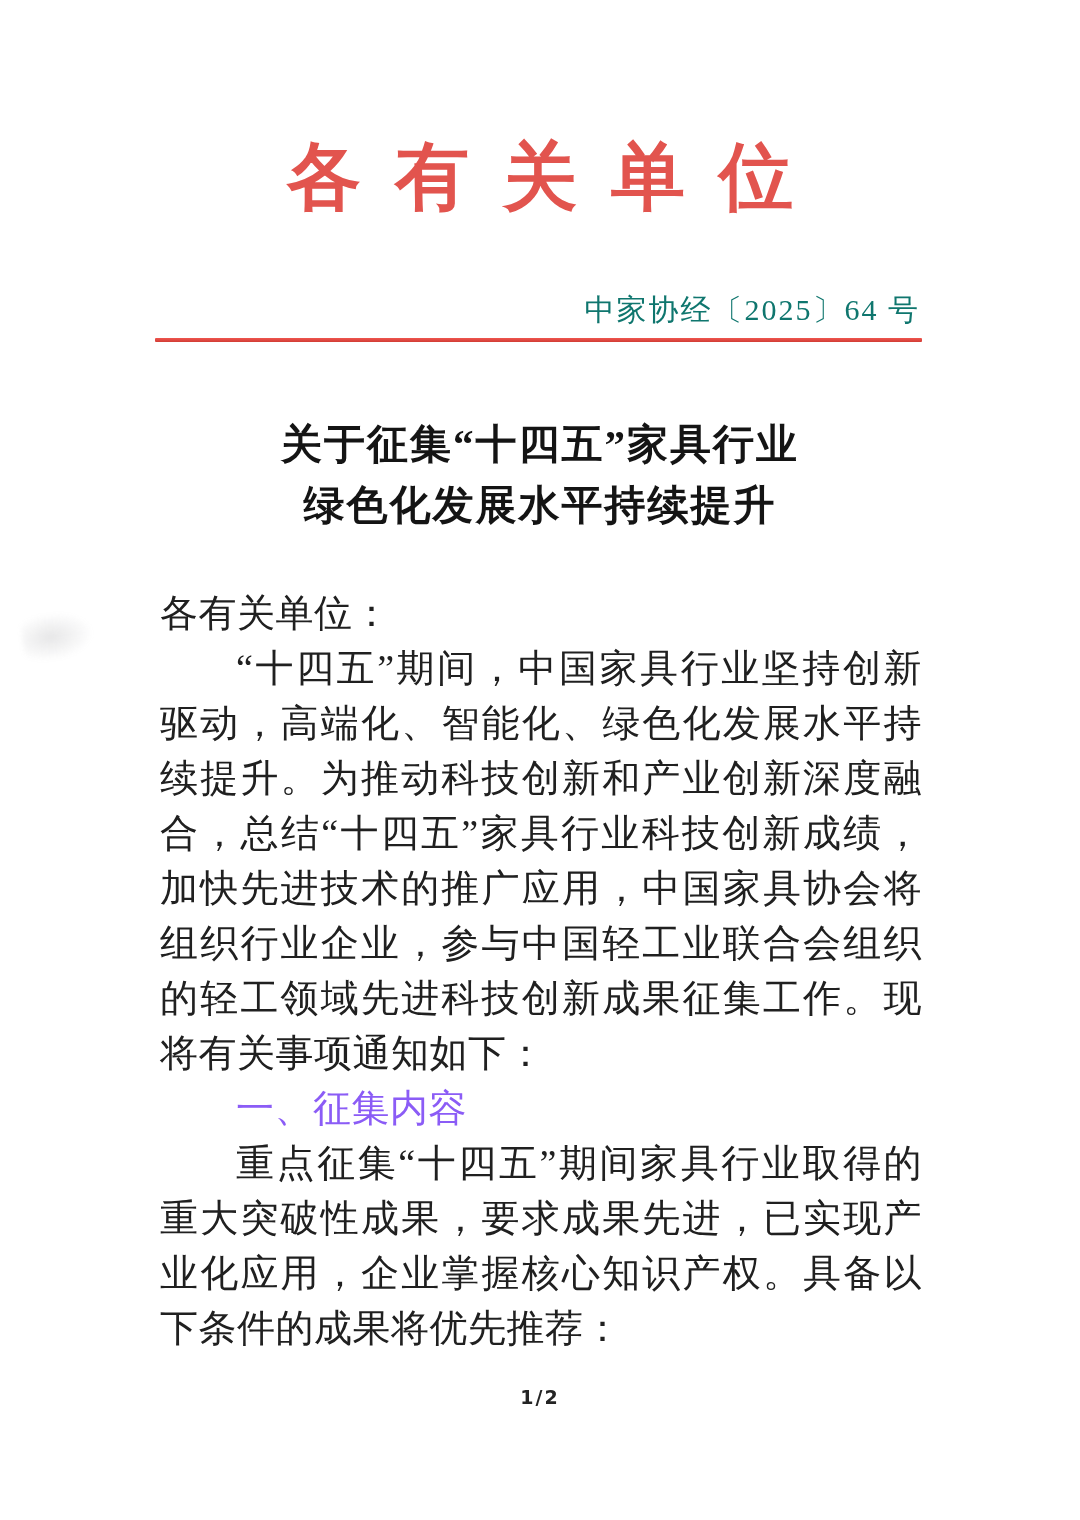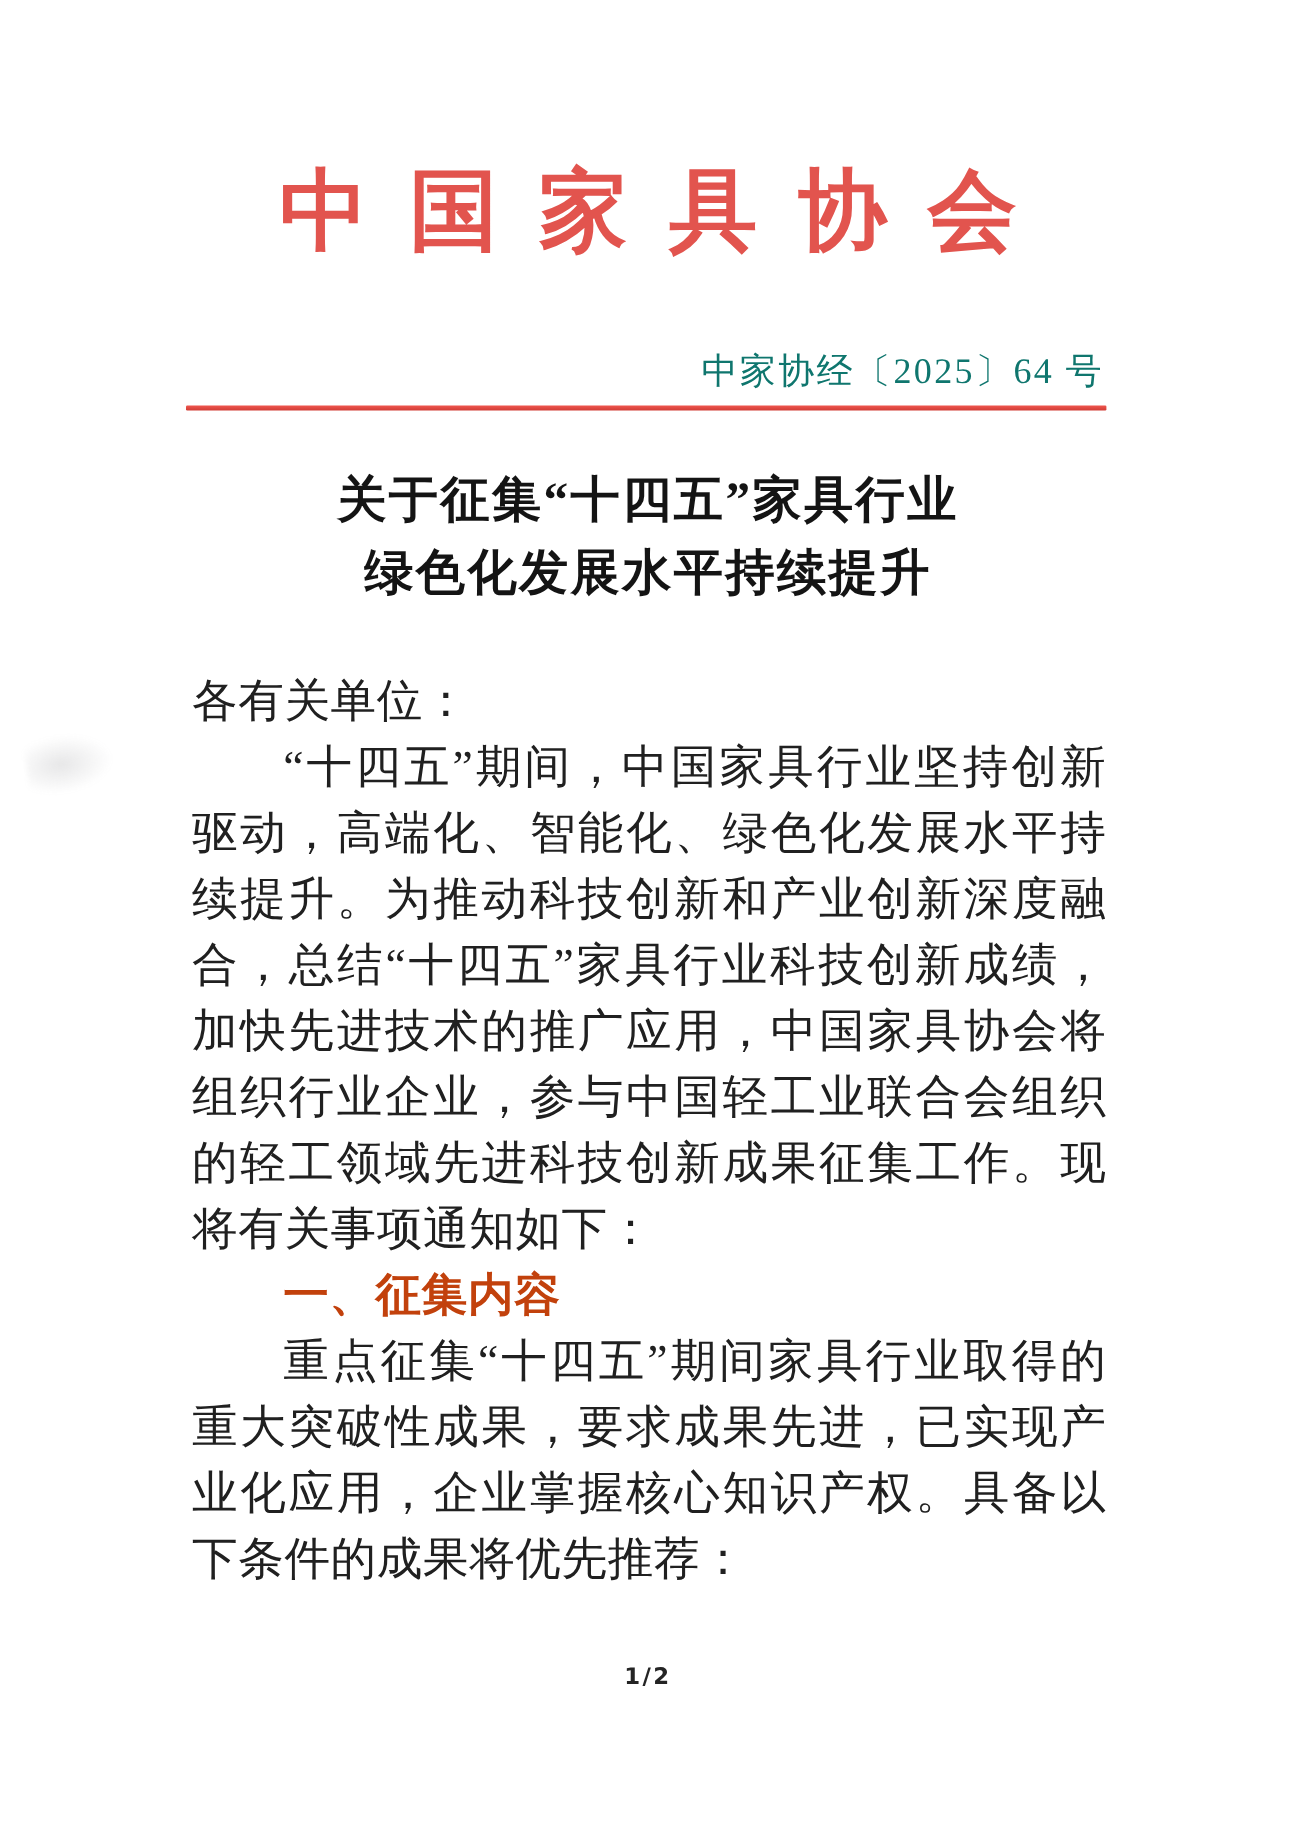--- a/index.html
+++ b/index.html
@@ -32,39 +32,39 @@
     color: #0f766e;
     letter-spacing: 2px;
   }
   .divider {
     margin: 8px 158px 0 155px;
     height: 4px;
     background: linear-gradient(#ef564e, #d13c35);
     border-radius: 1px;
   }
   .title {
-    margin-top: 44px;
+    margin-top: 72px;
     text-align: center;
     font-size: 41px;
     font-weight: bold;
     line-height: 61px;
     letter-spacing: 2px;
     color: #141414;
   }
   .body {
     margin: 50px 158px 0 160px;
     font-size: 38px;
     line-height: 55px;
     text-align: justify;
     letter-spacing: 0.5px;
     color: #202020;
   }
   .salutation { text-indent: 0; }
   .para { text-indent: 2em; }
-  .heading { text-indent: 2em; font-weight: bold; color: #c2410c; }
+  .heading { text-indent: 2em; font-weight: normal; color: #8b5cf6; }
   .footer {
     position: absolute;
     top: 1386px;
     left: 0;
     width: 100%;
     text-align: center;
     font-family: "DejaVu Sans", sans-serif;
     font-weight: bold;
     font-size: 19px;
     letter-spacing: 2px;
@@ -80,21 +80,21 @@
     filter: blur(2px);
     transform: rotate(-8deg);
     pointer-events: none;
   }
 </style>
 </head>
 <body>
 
 <div class="page">
 
-  <div class="org-name">中国家具协会</div>
+  <div class="org-name">各有关单位</div>
 
   <div class="doc-number">中家协经〔2025〕64 号</div>
 
   <div class="divider"></div>
 
   <div class="title">
     <div>关于征集“十四五”家具行业</div>
     <div>绿色化发展水平持续提升</div>
   </div>
 

